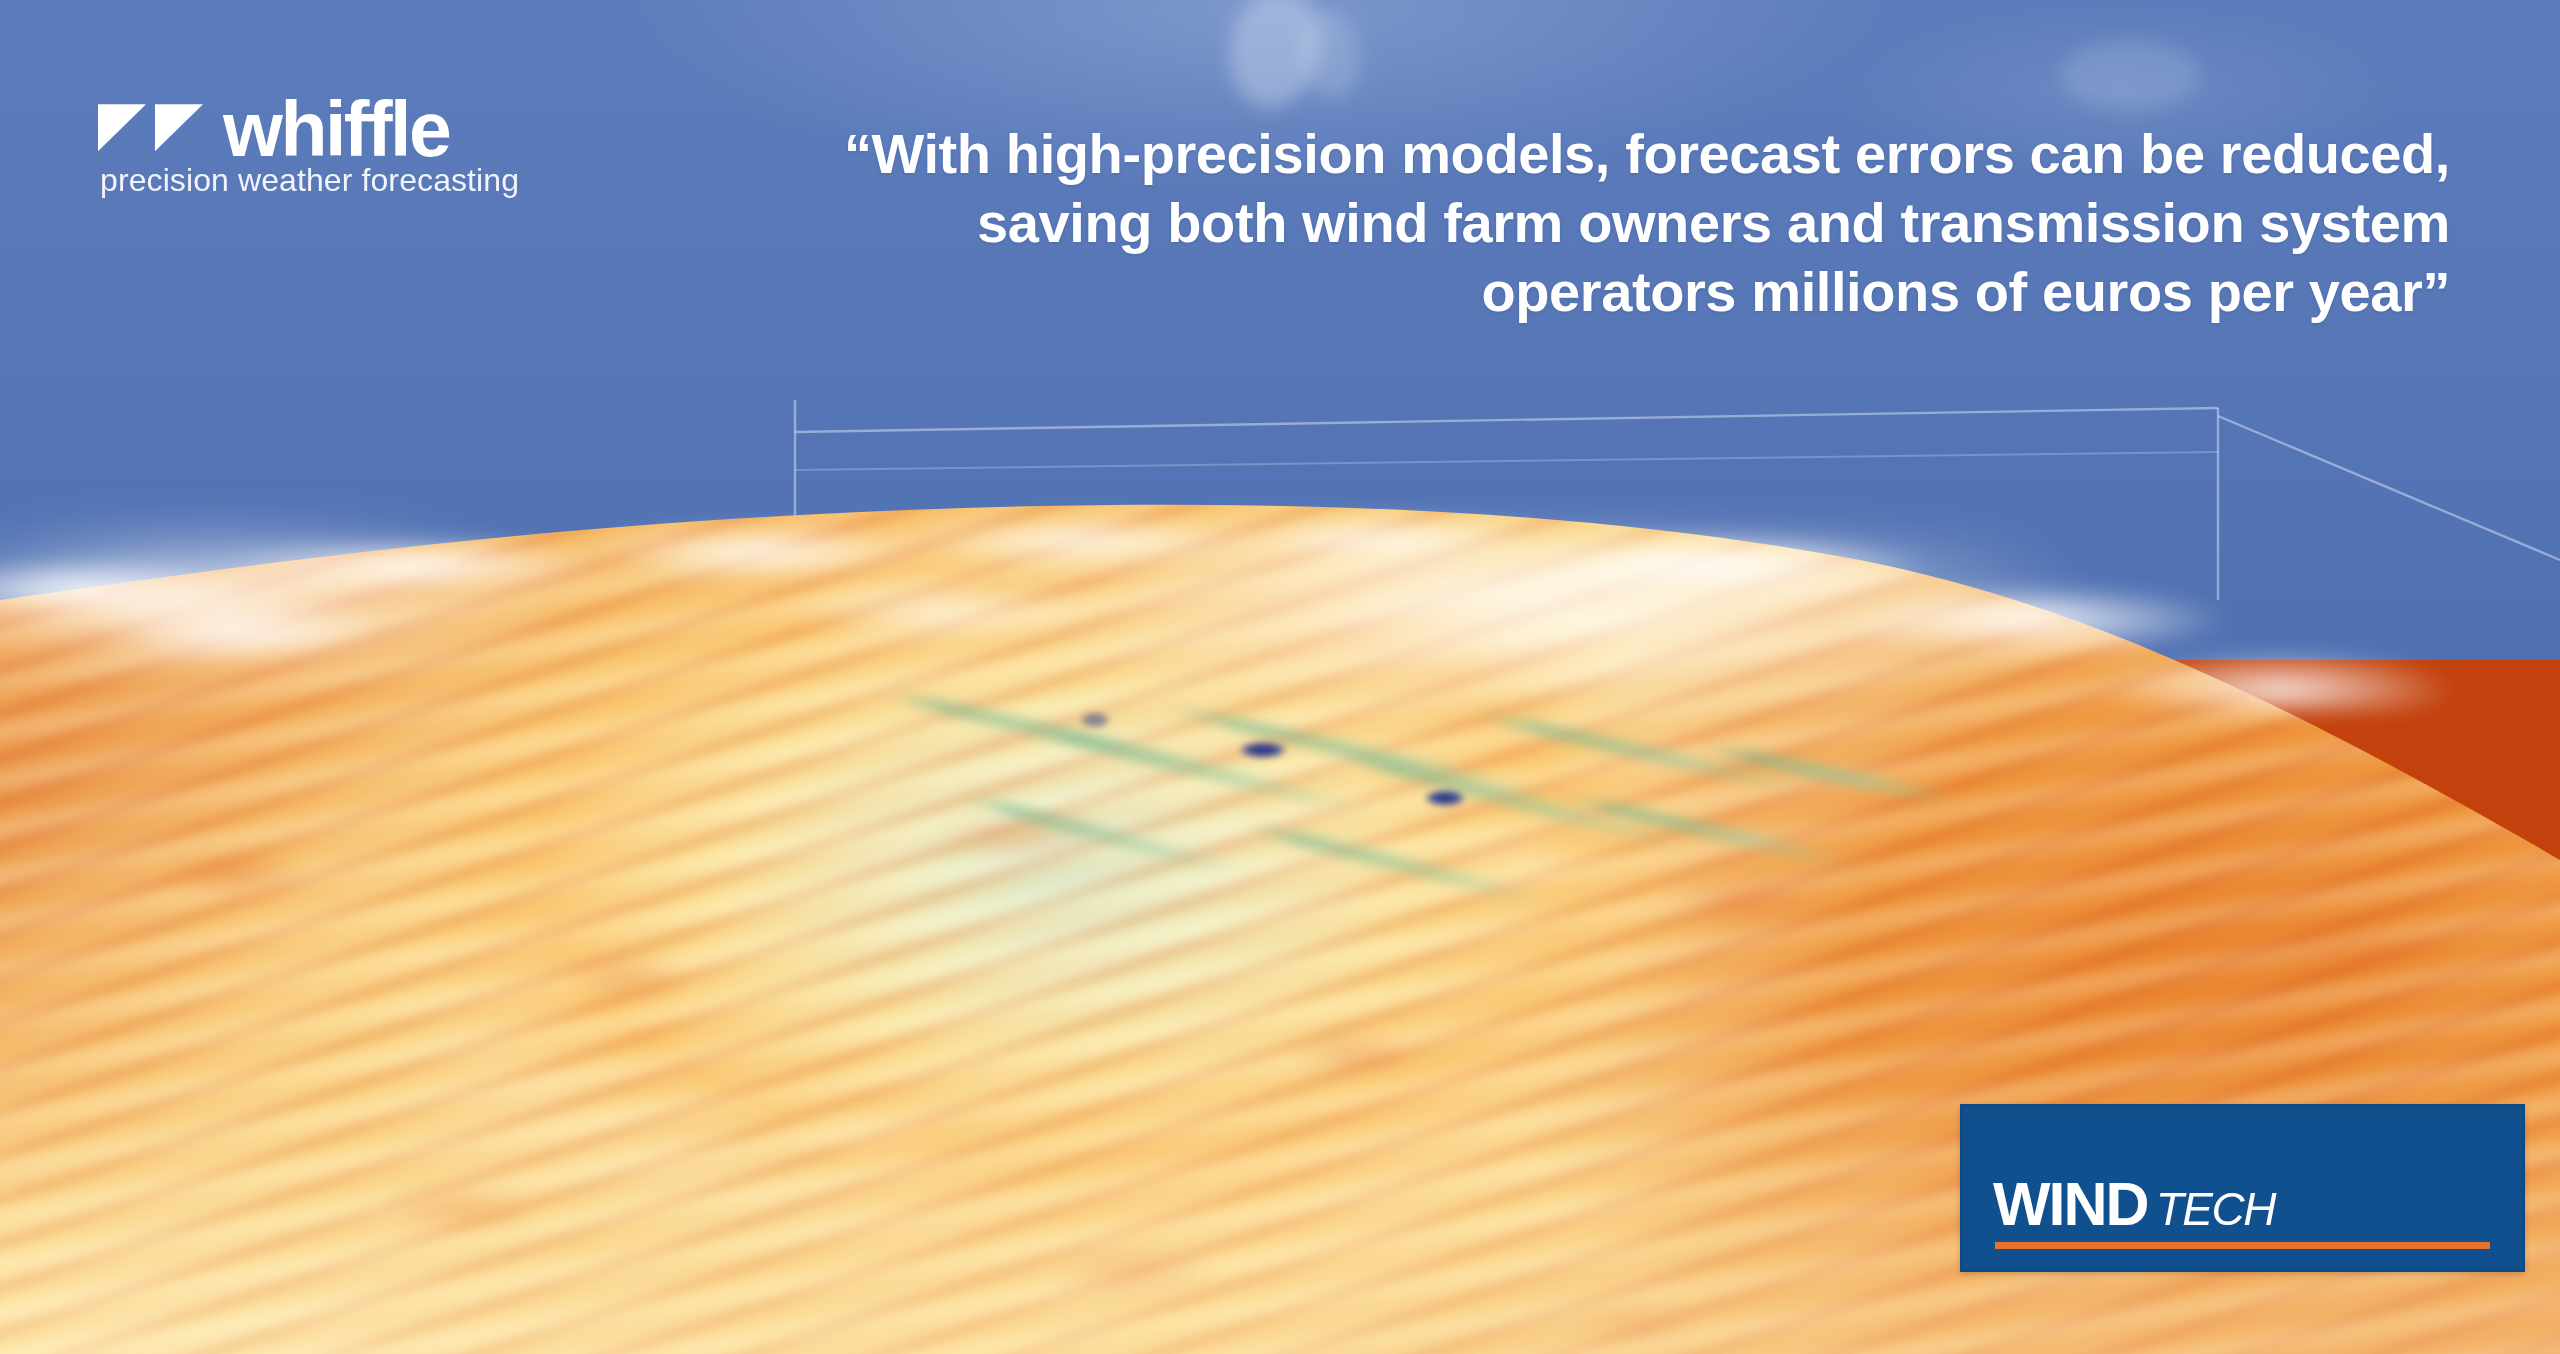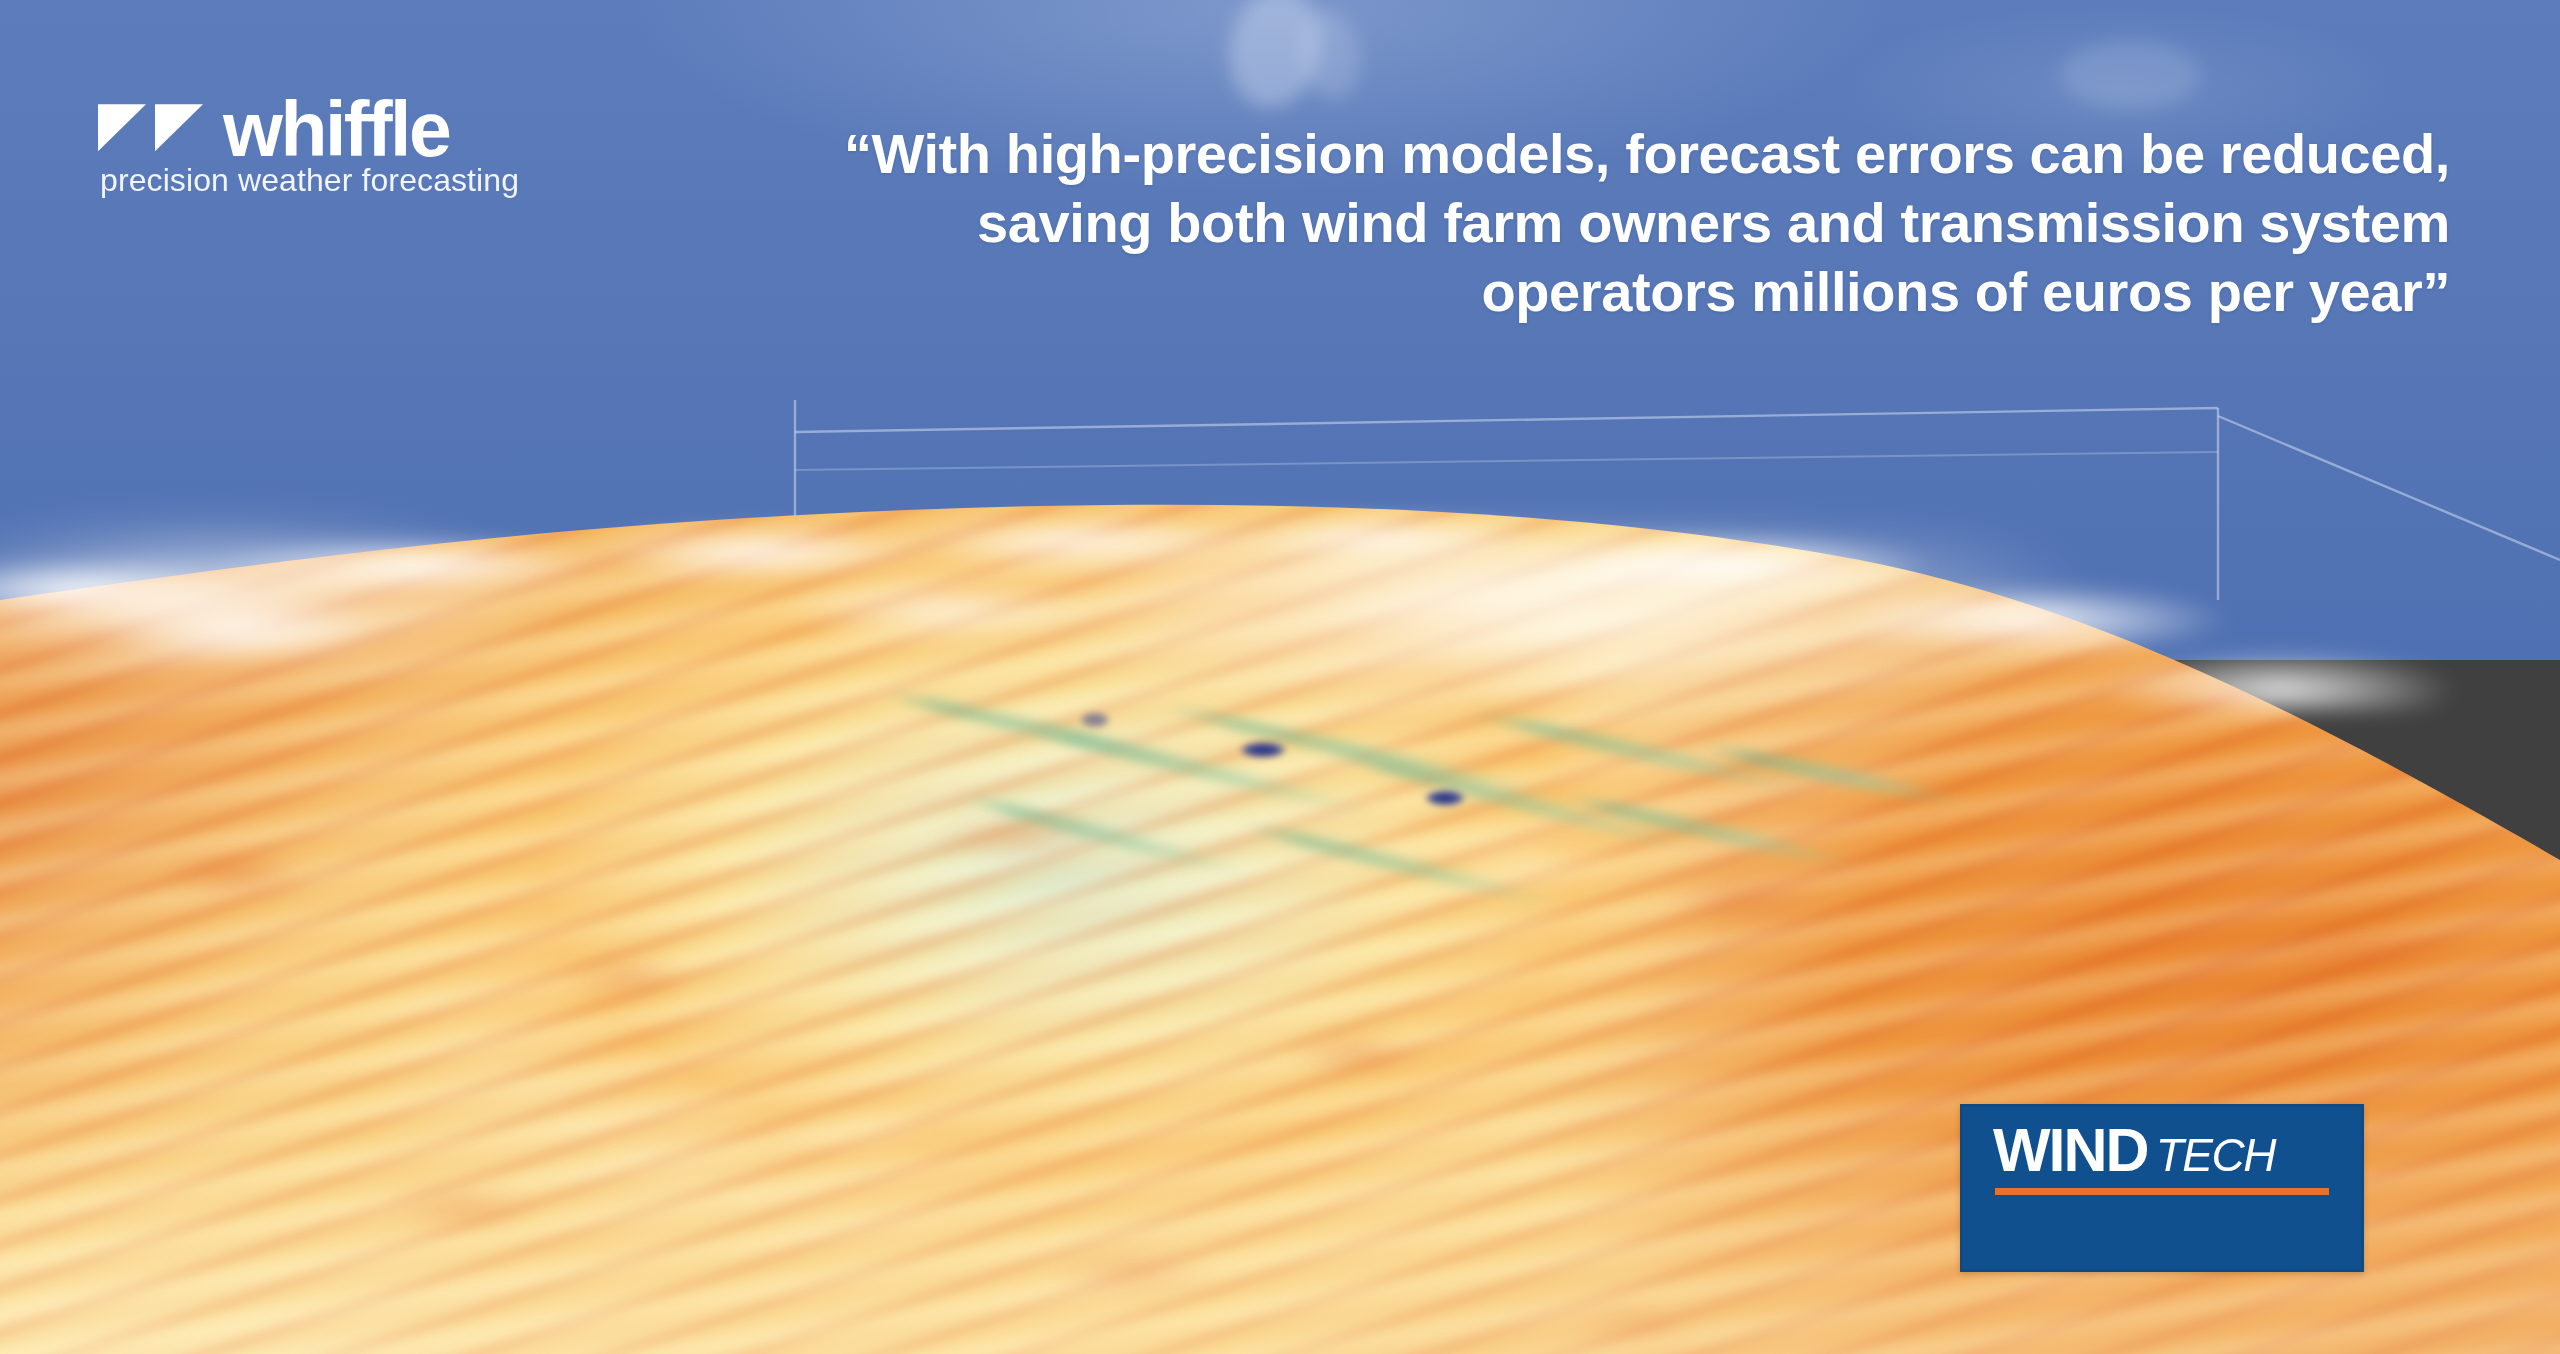--- a/index.html
+++ b/index.html
@@ -9,21 +9,21 @@
     overflow:hidden;
     background:#5878b8;
     font-family:"Liberation Sans", sans-serif;
   }
 
   
   .stage {
     position:relative;
     width:2560px; height:1354px;
     overflow:hidden;
-    background:#404040;
+    background:#c2410c;
   }
 
   
   .sky {
     position:absolute; left:0; top:0;
     width:2560px; height:660px;
     background:
       radial-gradient(ellipse 900px 260px at 1260px 10px, rgba(200,215,240,.30) 0%, rgba(200,215,240,0) 70%),
       radial-gradient(ellipse 400px 120px at 2120px 90px, rgba(200,215,240,.16) 0%, rgba(200,215,240,0) 72%),
       linear-gradient(#5c7cbb 0%, #5676b6 55%, #4f70b2 100%);
@@ -212,25 +212,25 @@
     line-height:1.23;
     letter-spacing:-.4px;
     text-shadow:0 1px 3px rgba(35,60,110,.22);
     font-family:"Liberation Sans", sans-serif;
   }
 
   
   .windtech {
     position:absolute;
     left:1960px; top:1104px;
-    width:404px; height:168px;
+    width:565px; height:168px;
     background:#11508f;
     border:3px solid #0f4a85;
     padding:14px 30px 12px 30px;
-    display:flex; flex-direction:column; justify-content:flex-start;
+    display:flex; flex-direction:column; justify-content:flex-end;
     box-shadow:0 2px 6px rgba(0,0,0,.18);
   }
   .wt-top {
     display:flex; align-items:baseline; justify-content:flex-start;
     color:#ffffff;
     line-height:.98;
     white-space:nowrap;
   }
   .wt-wind {
     font-size:61px; font-weight:700; letter-spacing:-2px;

